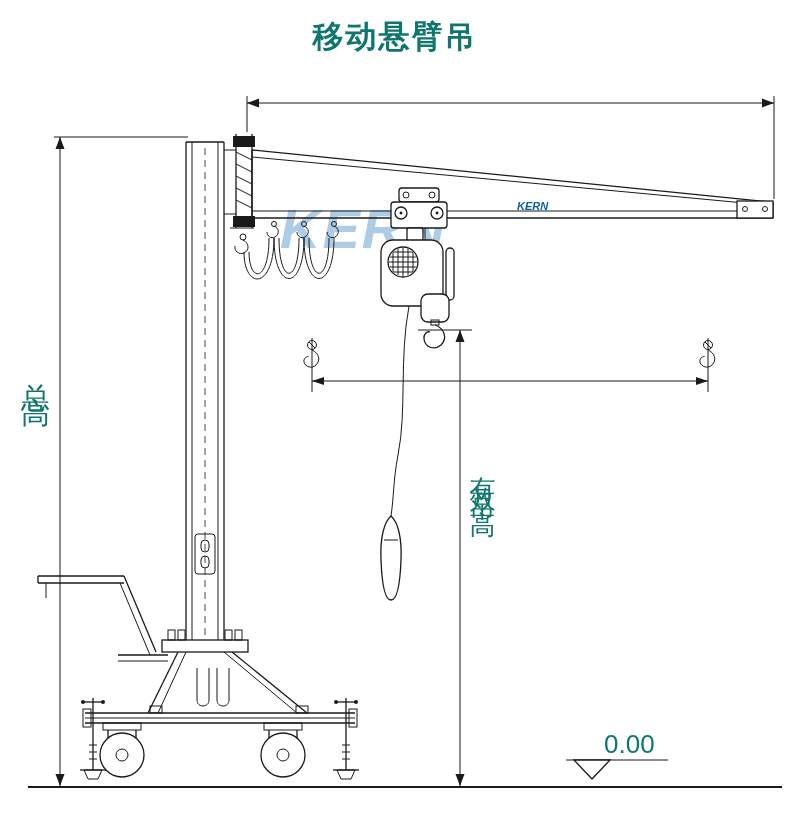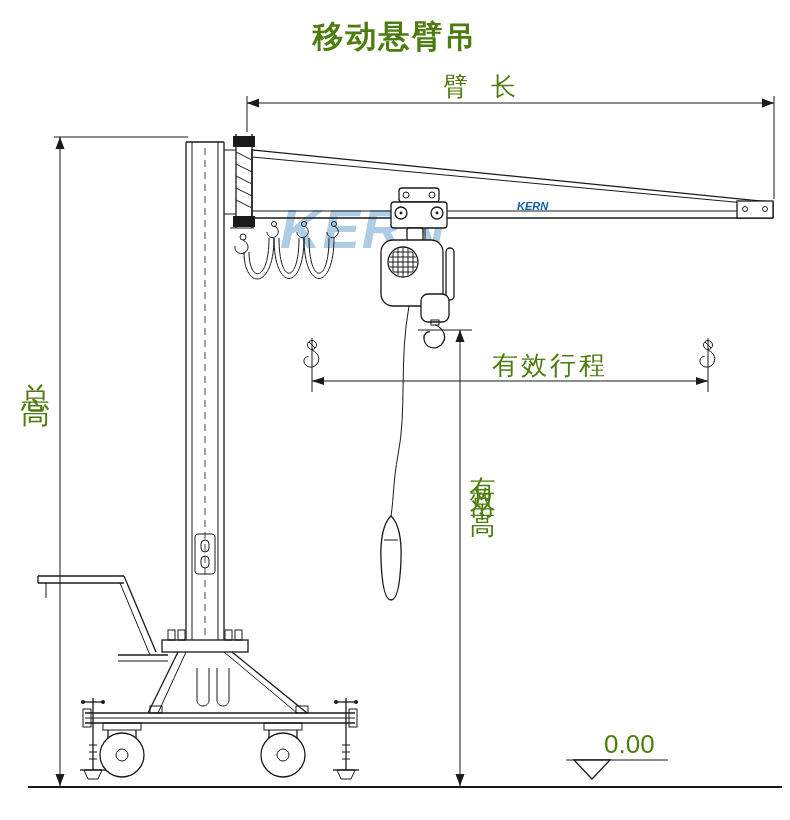--- a/index.html
+++ b/index.html
@@ -1,19 +1,19 @@
 <!DOCTYPE html>
 <html><head>
 <meta charset="utf-8">
 <style>
   html,body{margin:0;padding:0;background:#ffffff;}
   body{width:790px;height:820px;font-family:"Liberation Sans","DejaVu Sans",sans-serif;}
   #stage{position:relative;width:790px;height:820px;background:#fff;overflow:hidden;}
   #stage svg{position:absolute;left:0;top:0;z-index:2;}
-  .lbl{position:absolute;z-index:3;color:#4d7c0f;}
+  .lbl{position:absolute;z-index:3;color:#0f766e;}
   .title{left:0;right:0;top:16px;text-align:center;font-size:31px;font-weight:bold;letter-spacing:2px;}
   .arm{left:443px;top:70px;font-size:25px;letter-spacing:8px;}
   .travel{left:492px;top:348px;font-size:26px;letter-spacing:3px;}
   .vtext{writing-mode:vertical-rl;text-orientation:upright;}
   .totalh{left:16px;top:360px;font-size:29px;letter-spacing:13px;}
   .lifth{left:466px;top:456px;font-size:26px;letter-spacing:11px;}
   .datum{left:604px;top:729px;font-size:26px;}
   .watermark{left:280px;top:196px;z-index:1;font-size:56px;font-weight:bold;font-style:italic;
              color:#aecde5;letter-spacing:2px;}
   .beambrand{left:517px;top:200px;z-index:3;font-size:11px;font-weight:bold;font-style:italic;color:#1060a8;}
@@ -253,20 +253,18 @@
       <line x1="28" y1="787" x2="782" y2="787" stroke="#1a1a1a" stroke-width="1.8"></line>
     </g>
     <g>
       <line class="thin" x1="566" y1="760" x2="668" y2="760"></line>
       <polygon class="wht" points="574,760 610,760 592,779"></polygon>
     </g>
 
   </svg>
 
   <div class="lbl title">移动悬臂吊</div>
-  <div class="lbl arm">臂 长</div>
   <div class="lbl totalh vtext">总高</div>
-  <div class="lbl travel">有效行程</div>
   <div class="lbl lifth vtext">有效吊高</div>
   <div class="lbl datum">0.00</div>
   <div class="lbl beambrand">KERN</div>
 
 </div>
 
 </body></html>

